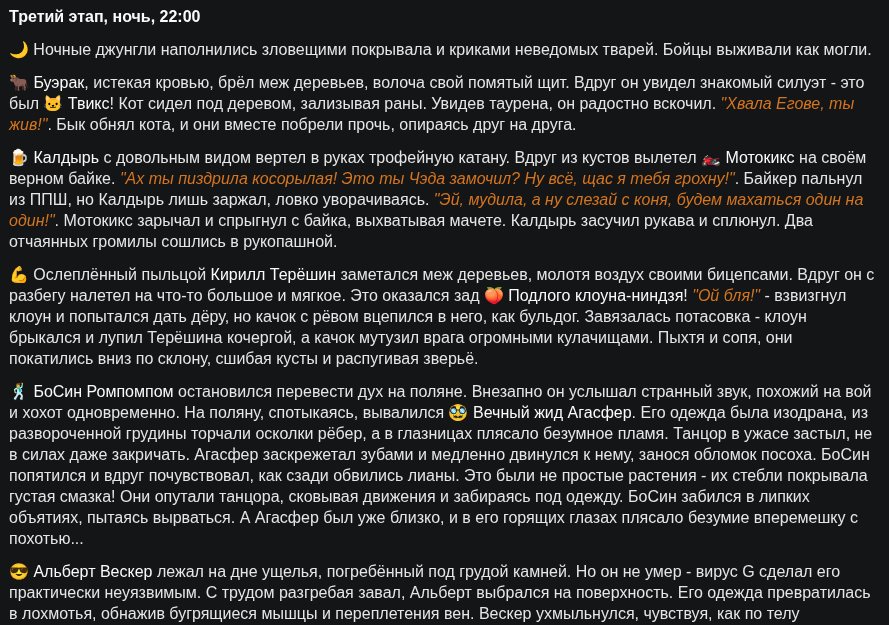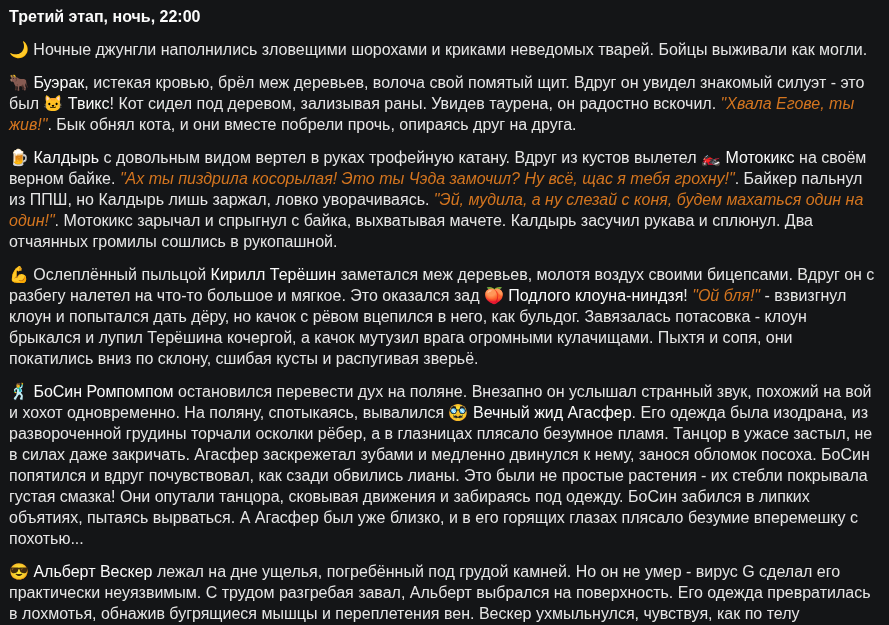--- a/index.html
+++ b/index.html
@@ -41,20 +41,20 @@
   .emoji {
     font-style: normal;
   }
 </style>
 </head>
 <body>
 
 <div class="page">
   <p class="header">Третий этап, ночь, 22:00</p>
   <div>
-      <p class="para"><span class="emoji">🌙</span><span class="normal"> Ночные джунгли наполнились зловещими шорохами и криками неведомых тварей. Бойцы выживали как могли.</span></p>
+      <p class="para"><span class="emoji">🌙</span><span class="normal"> Ночные джунгли наполнились зловещими покрывала и криками неведомых тварей. Бойцы выживали как могли.</span></p>
       <p class="para"><span class="emoji">🐂</span><span class="normal"> </span><span class="bold">Буэрак</span><span class="normal">, истекая кровью, брёл меж деревьев, волоча свой помятый щит. Вдруг он увидел знакомый силуэт - это был </span><span class="emoji">🐱</span><span class="normal"> </span><span class="bold">Твикс</span><span class="normal">! Кот сидел под деревом, зализывая раны. Увидев таурена, он радостно вскочил. </span><span class="quote">"Хвала Егове, ты жив!"</span><span class="normal">. Бык обнял кота, и они вместе побрели прочь, опираясь друг на друга.</span></p>
       <p class="para"><span class="emoji">🍺</span><span class="normal"> </span><span class="bold">Калдырь</span><span class="normal"> с довольным видом вертел в руках трофейную катану. Вдруг из кустов вылетел </span><span class="emoji">🏍️</span><span class="normal"> </span><span class="bold">Мотокикс</span><span class="normal"> на своём верном байке. </span><span class="quote">"Ах ты пиздрила косорылая! Это ты Чэда замочил? Ну всё, щас я тебя грохну!"</span><span class="normal">. Байкер пальнул из ППШ, но Калдырь лишь заржал, ловко уворачиваясь. </span><span class="quote">"Эй, мудила, а ну слезай с коня, будем махаться один на один!"</span><span class="normal">. Мотокикс зарычал и спрыгнул с байка, выхватывая мачете. Калдырь засучил рукава и сплюнул. Два отчаянных громилы сошлись в рукопашной.</span></p>
       <p class="para"><span class="emoji">💪</span><span class="normal"> Ослеплённый пыльцой </span><span class="bold">Кирилл Терёшин</span><span class="normal"> заметался меж деревьев, молотя воздух своими бицепсами. Вдруг он с разбегу налетел на что-то большое и мягкое. Это оказался зад </span><span class="emoji">🍑</span><span class="normal"> </span><span class="bold">Подлого клоуна-ниндзя</span><span class="normal">! </span><span class="quote">"Ой бля!"</span><span class="normal"> - взвизгнул клоун и попытался дать дёру, но качок с рёвом вцепился в него, как бульдог. Завязалась потасовка - клоун брыкался и лупил Терёшина кочергой, а качок мутузил врага огромными кулачищами. Пыхтя и сопя, они покатились вниз по склону, сшибая кусты и распугивая зверьё.</span></p>
       <p class="para"><span class="emoji">🕺</span><span class="normal"> </span><span class="bold">БоСин Ромпомпом</span><span class="normal"> остановился перевести дух на поляне. Внезапно он услышал странный звук, похожий на вой и хохот одновременно. На поляну, спотыкаясь, вывалился </span><span class="emoji">🥸</span><span class="normal"> </span><span class="bold">Вечный жид Агасфер</span><span class="normal">. Его одежда была изодрана, из развороченной грудины торчали осколки рёбер, а в глазницах плясало безумное пламя. Танцор в ужасе застыл, не в силах даже закричать. Агасфер заскрежетал зубами и медленно двинулся к нему, занося обломок посоха. БоСин попятился и вдруг почувствовал, как сзади обвились лианы. Это были не простые растения - их стебли покрывала густая смазка! Они опутали танцора, сковывая движения и забираясь под одежду. БоСин забился в липких объятиях, пытаясь вырваться. А Агасфер был уже близко, и в его горящих глазах плясало безумие вперемешку с похотью...</span></p>
       <p class="para"><span class="emoji">😎</span><span class="normal"> </span><span class="bold">Альберт Вескер</span><span class="normal"> лежал на дне ущелья, погребённый под грудой камней. Но он не умер - вирус G сделал его практически неуязвимым. С трудом разгребая завал, Альберт выбрался на поверхность. Его одежда превратилась в лохмотья, обнажив бугрящиеся мышцы и переплетения вен. Вескер ухмыльнулся, чувствуя, как по телу растекается новая сила. Он знал, что теперь ему никто не сможет противостоять. Альберт принюхался, ловя запахи страха, похоти и крови. О да, сегодня он насытится сполна! Он побежал вперёд, набирая чудовищную скорость и сшибая всё на своём пути. Джунгли огласил его безумный смех.</span></p>
     </div>
 </div>
 
 </body></html>

